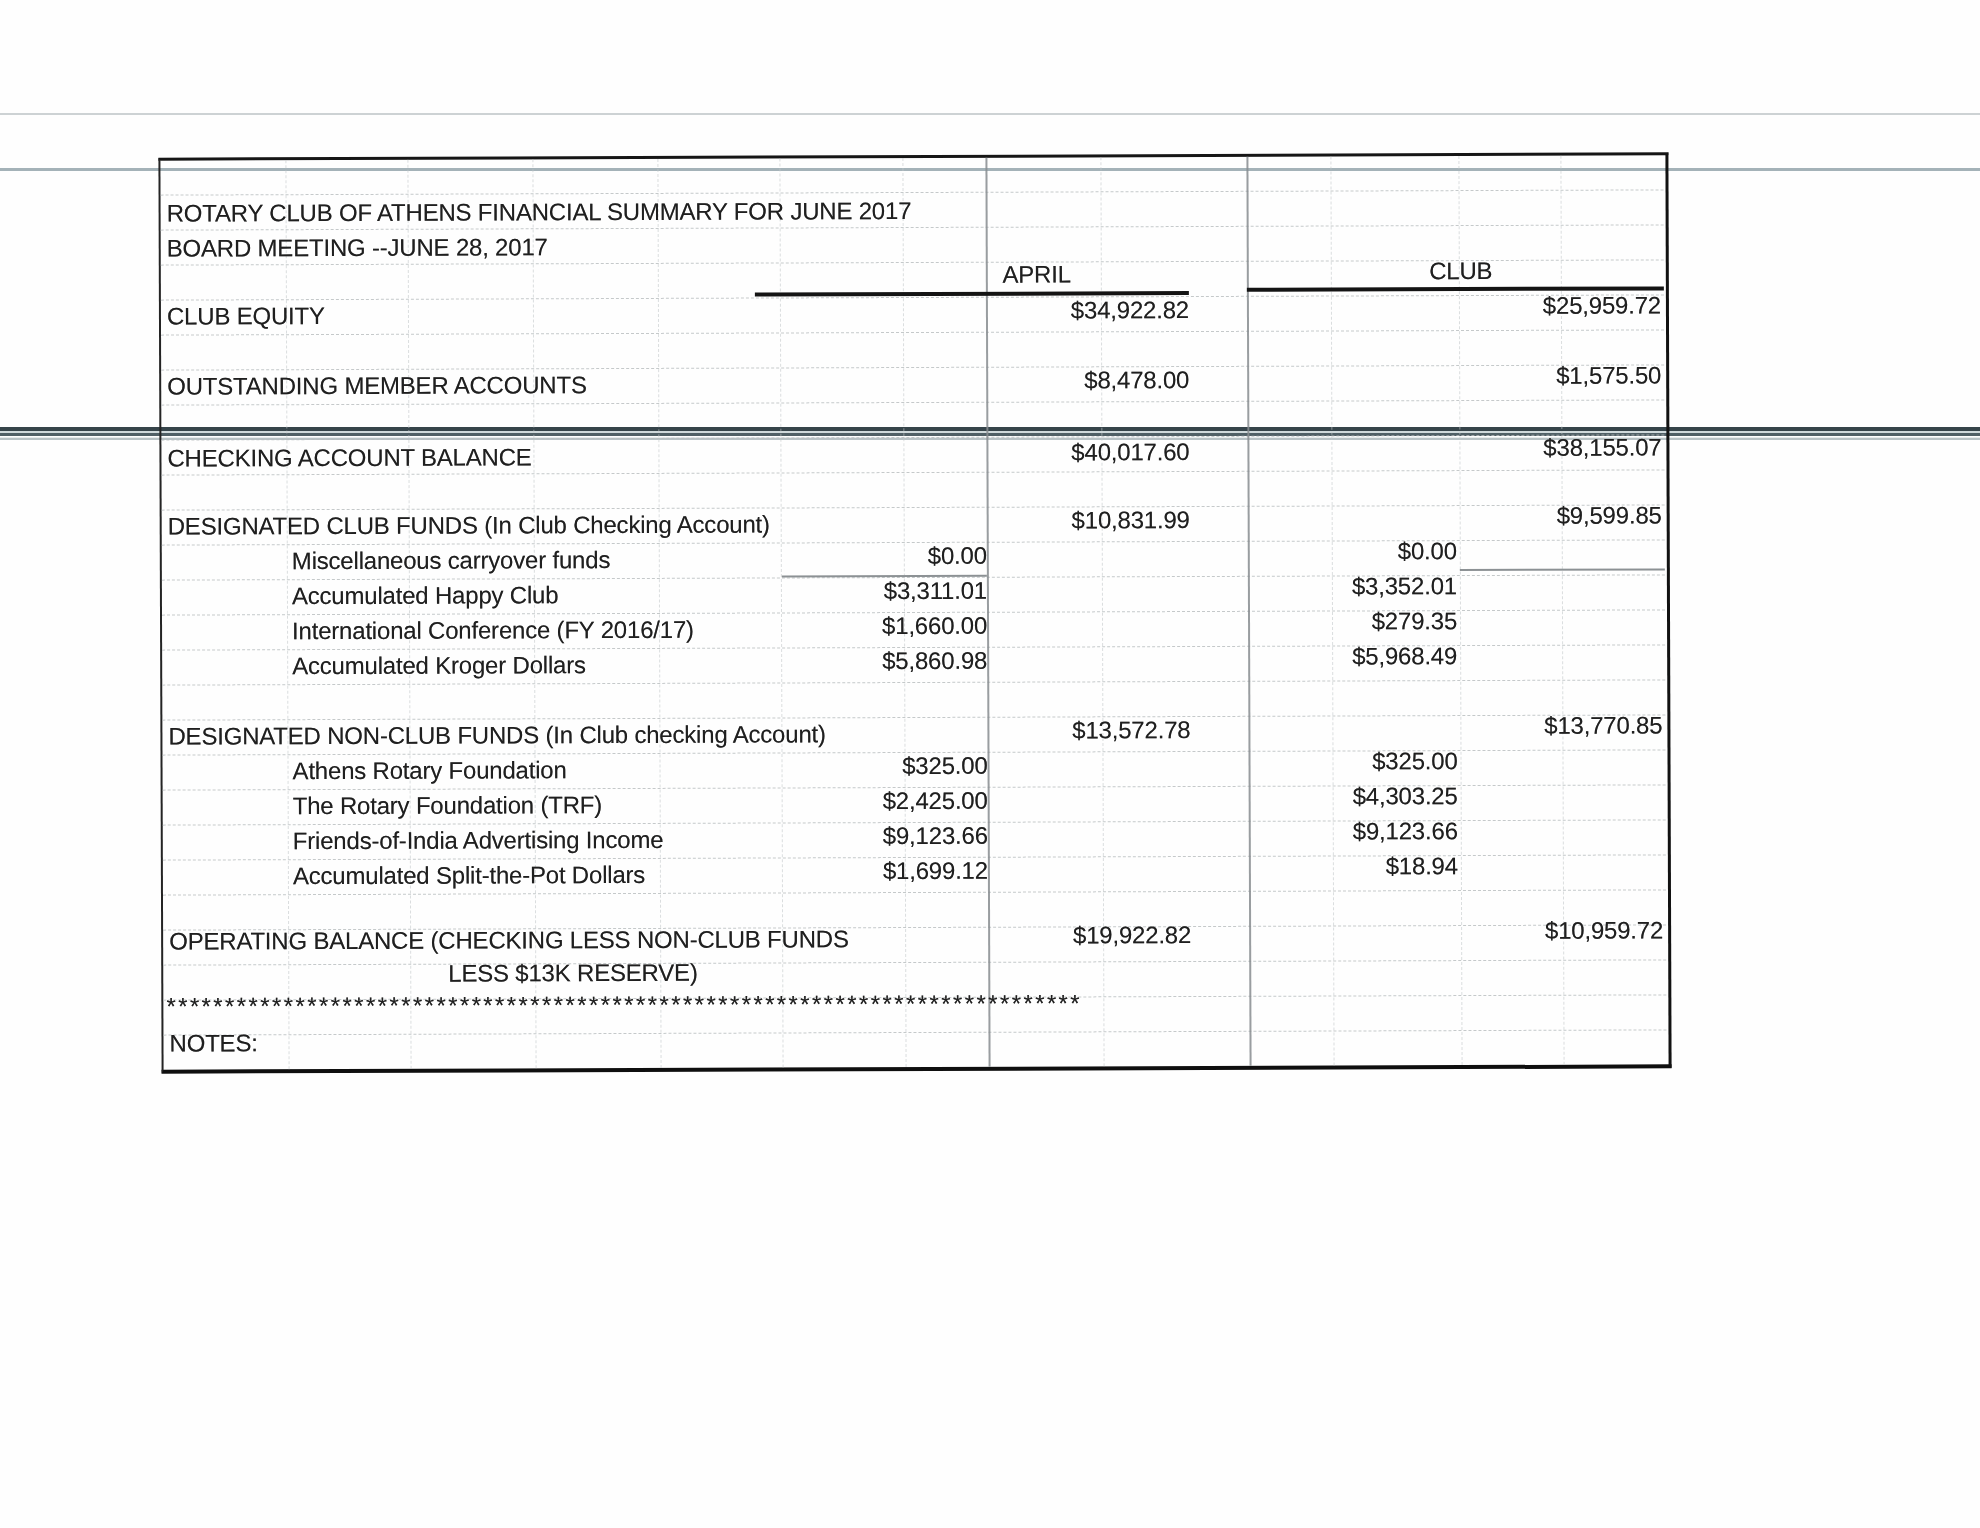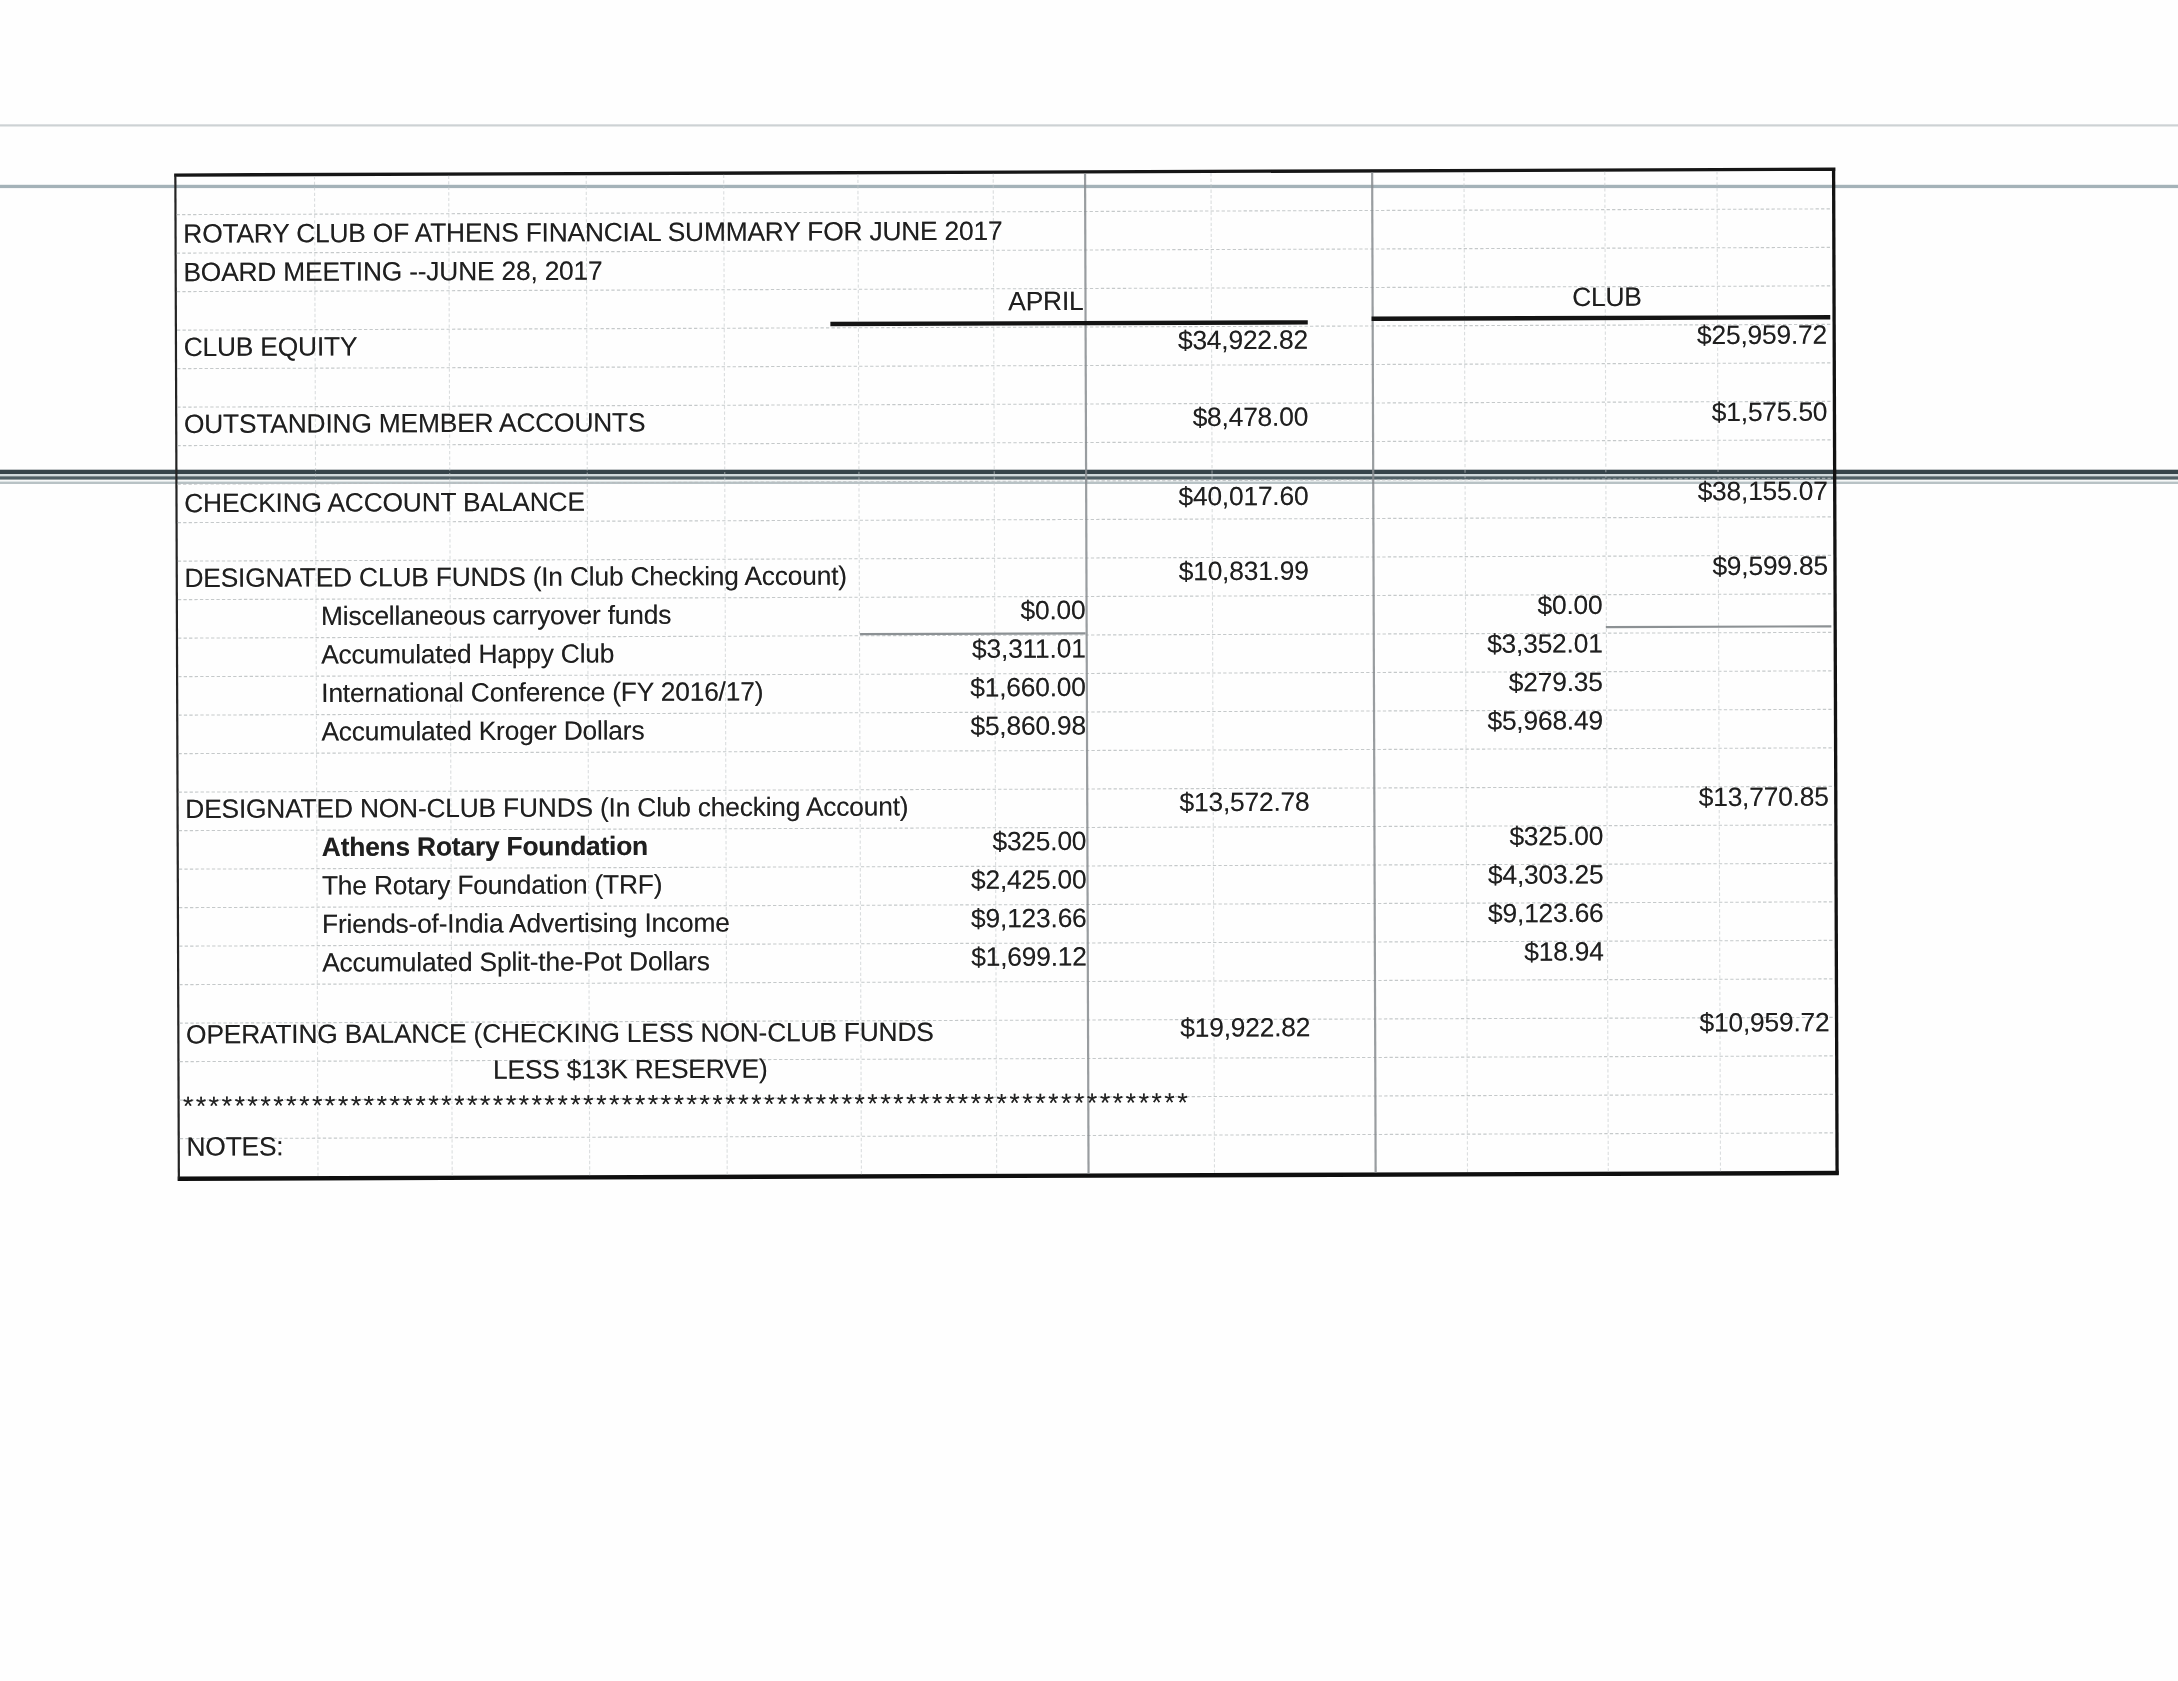--- a/index.html
+++ b/index.html
@@ -107,21 +107,21 @@
 
     <div class="rule" style="left:594px;top:134px;width:434px;height:4px;"></div>
     <div class="rule" style="left:1086px;top:131px;width:417px;height:4px;"></div>
 
     <div class="rule-soft" style="left:620px;top:417px;width:205px;height:2px;"></div>
     <div class="rule-soft" style="left:1298px;top:413px;width:205px;height:2px;"></div>
 
     <div class="cell" style="left:6px;top:37px;">ROTARY CLUB OF ATHENS FINANCIAL SUMMARY FOR JUNE 2017</div>
     <div class="cell" style="left:6px;top:72px;">BOARD MEETING --JUNE 28, 2017</div>
 
-    <div class="cell hdr" style="left:670px;top:101px;">APRIL</div>
+    <div class="cell hdr" style="left:670px;top:101px;text-align:right;">APRIL</div>
     <div class="cell hdr" style="left:1180px;top:99px;">CLUB</div>
 
     <div id="rows">
         <div class="cell" style="left: 6px; top: 140px;">CLUB EQUITY</div>
         <div class="cell val" style="left: 728px; top: 137px;">$34,922.82</div>
         <div class="cell val" style="left: 1200px; top: 134px;">$25,959.72</div>
         <div class="cell" style="left: 6px; top: 210px;">OUTSTANDING MEMBER ACCOUNTS</div>
         <div class="cell val" style="left: 728px; top: 207px;">$8,478.00</div>
         <div class="cell val" style="left: 1200px; top: 204px;">$1,575.50</div>
         <div class="cell" style="left: 6px; top: 282px;">CHECKING ACCOUNT BALANCE</div>
@@ -138,21 +138,21 @@
         <div class="cell val" style="left: 995px; top: 414px;">$3,352.01</div>
         <div class="cell" style="left: 130px; top: 455px;">International Conference (FY 2016/17)</div>
         <div class="cell val" style="left: 525px; top: 452px;">$1,660.00</div>
         <div class="cell val" style="left: 995px; top: 449px;">$279.35</div>
         <div class="cell" style="left: 130px; top: 490px;">Accumulated Kroger Dollars</div>
         <div class="cell val" style="left: 525px; top: 487px;">$5,860.98</div>
         <div class="cell val" style="left: 995px; top: 484px;">$5,968.49</div>
         <div class="cell" style="left: 6px; top: 560px;">DESIGNATED NON-CLUB FUNDS (In Club checking Account)</div>
         <div class="cell val" style="left: 728px; top: 557px;">$13,572.78</div>
         <div class="cell val" style="left: 1200px; top: 554px;">$13,770.85</div>
-        <div class="cell" style="left: 130px; top: 595px; font-weight: bold;">Athens Rotary Foundation</div>
+        <div class="cell" style="left: 130px; top: 595px;">Athens Rotary Foundation</div>
         <div class="cell val" style="left: 525px; top: 592px;">$325.00</div>
         <div class="cell val" style="left: 995px; top: 589px;">$325.00</div>
         <div class="cell" style="left: 130px; top: 630px;">The Rotary Foundation (TRF)</div>
         <div class="cell val" style="left: 525px; top: 627px;">$2,425.00</div>
         <div class="cell val" style="left: 995px; top: 624px;">$4,303.25</div>
         <div class="cell" style="left: 130px; top: 665px;">Friends-of-India Advertising Income</div>
         <div class="cell val" style="left: 525px; top: 662px;">$9,123.66</div>
         <div class="cell val" style="left: 995px; top: 659px;">$9,123.66</div>
         <div class="cell" style="left: 130px; top: 700px;">Accumulated Split-the-Pot Dollars</div>
         <div class="cell val" style="left: 525px; top: 697px;">$1,699.12</div>

